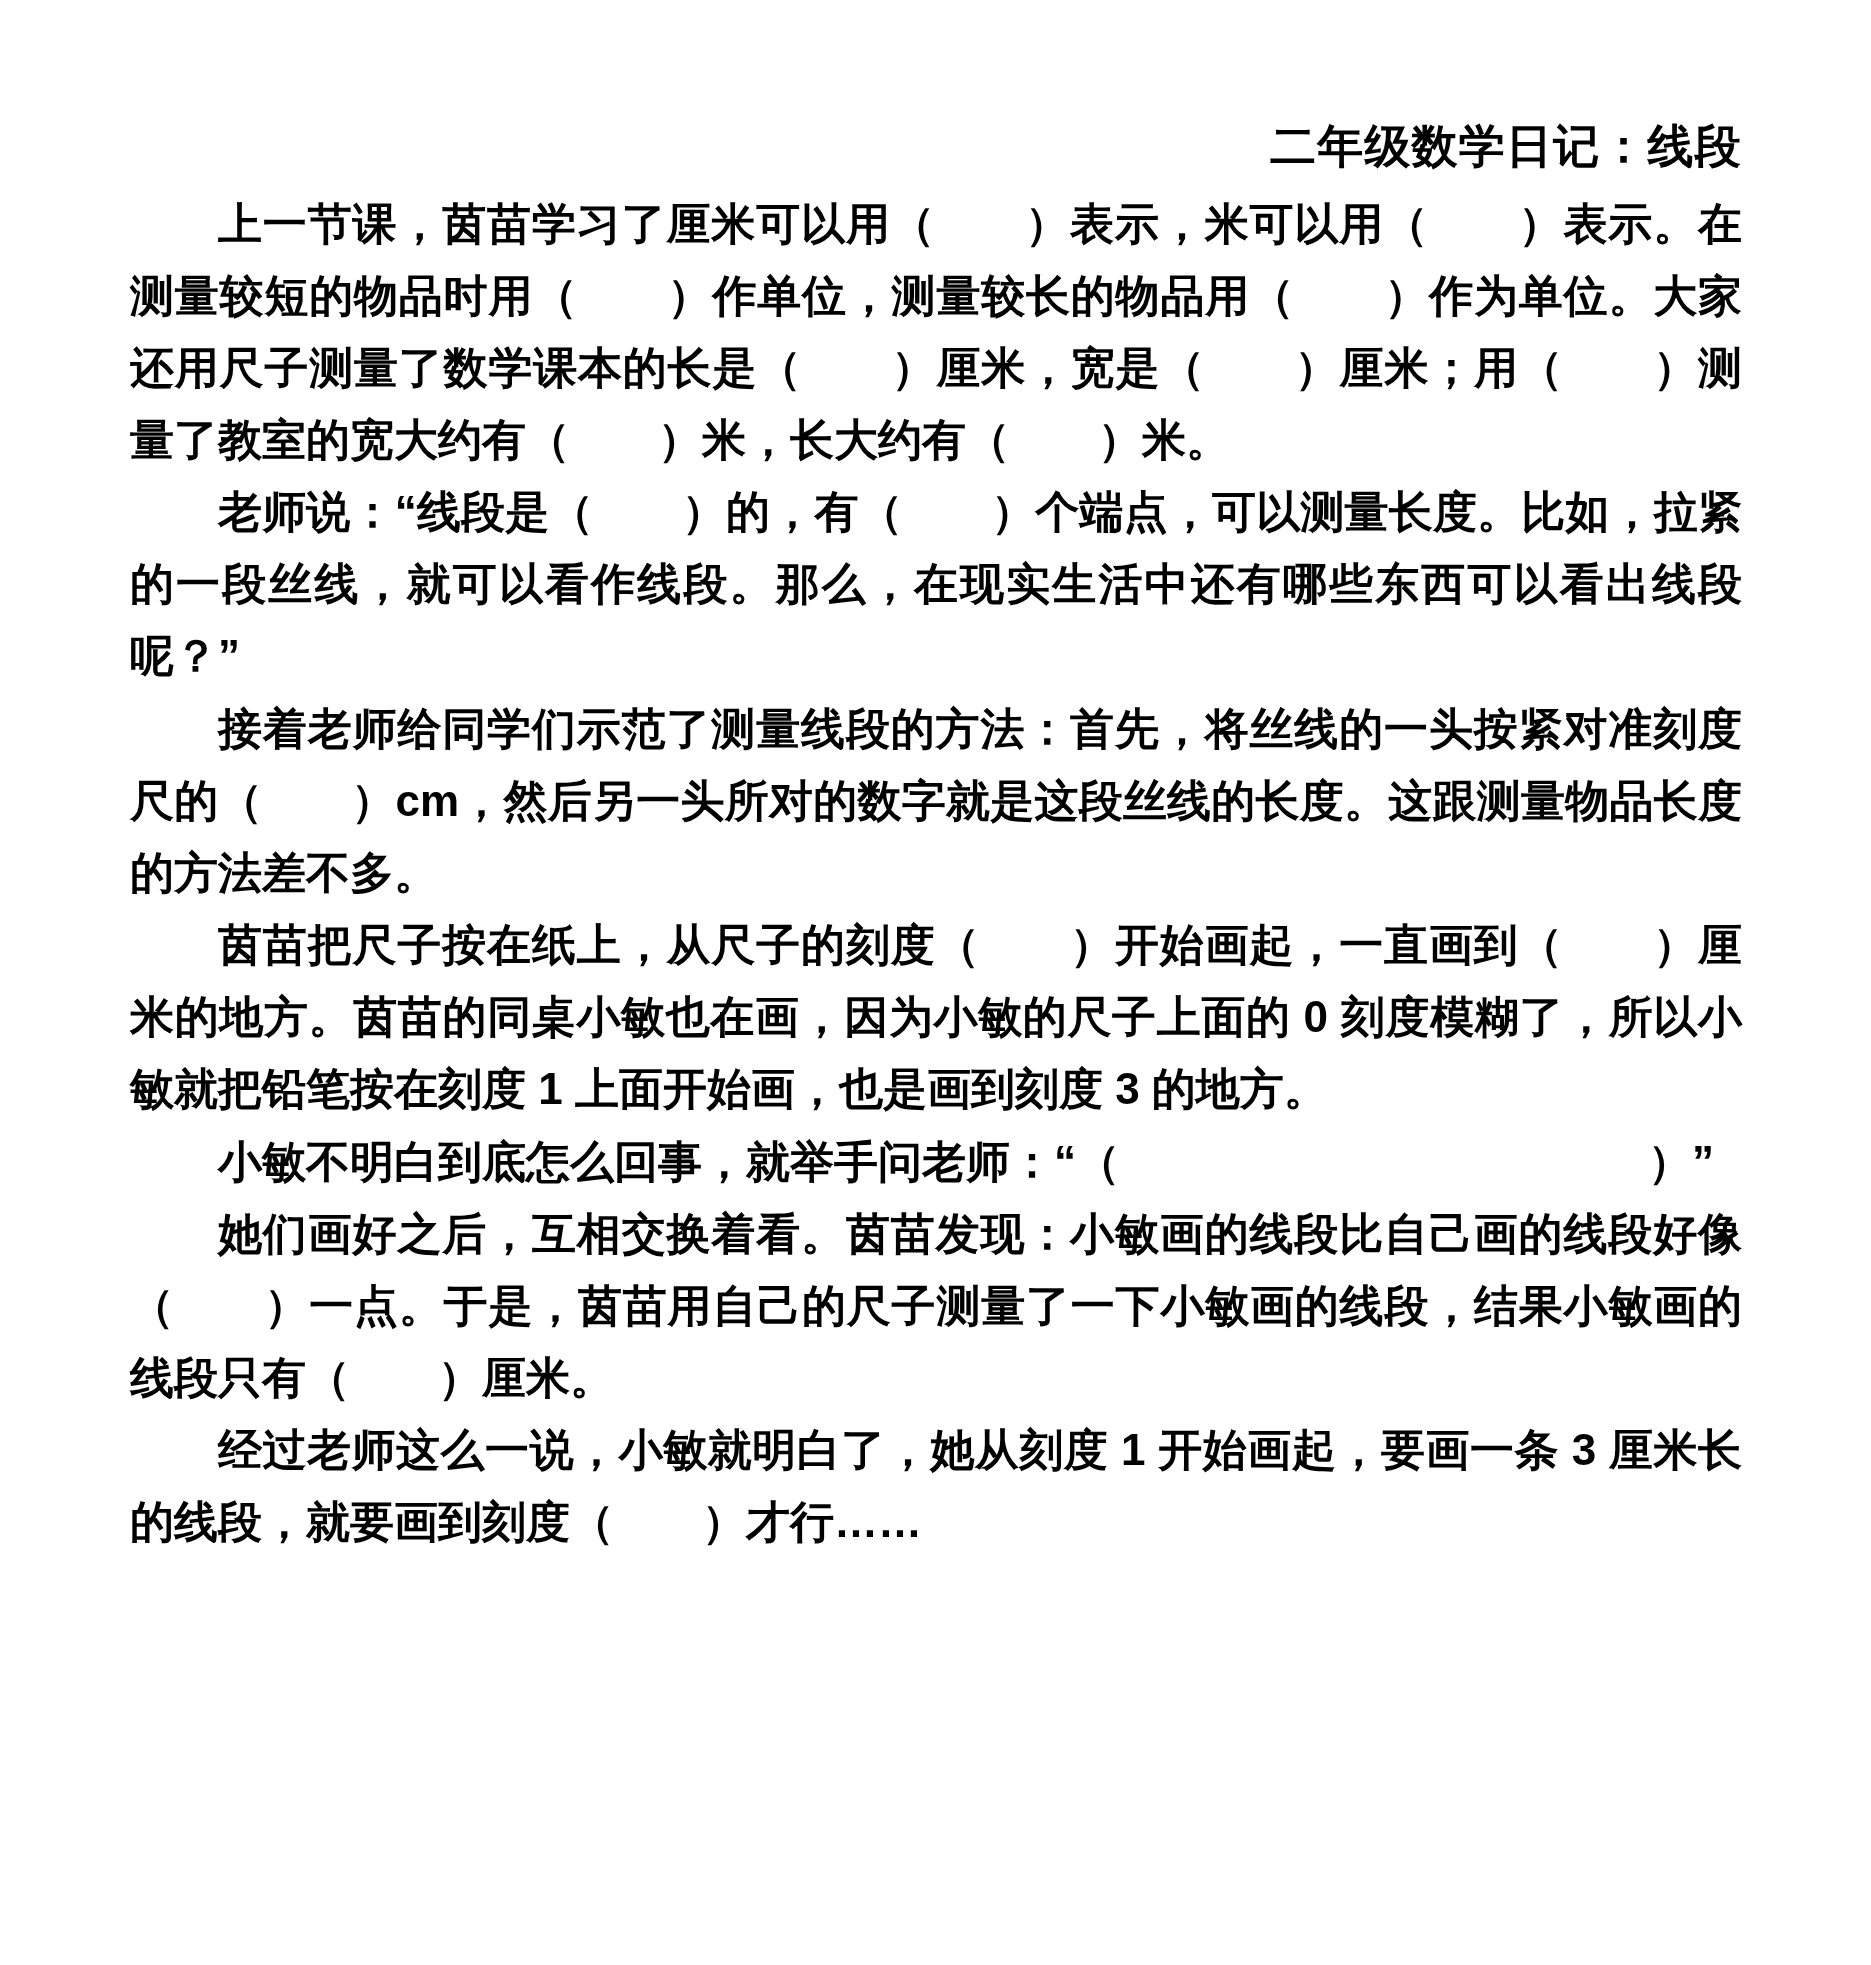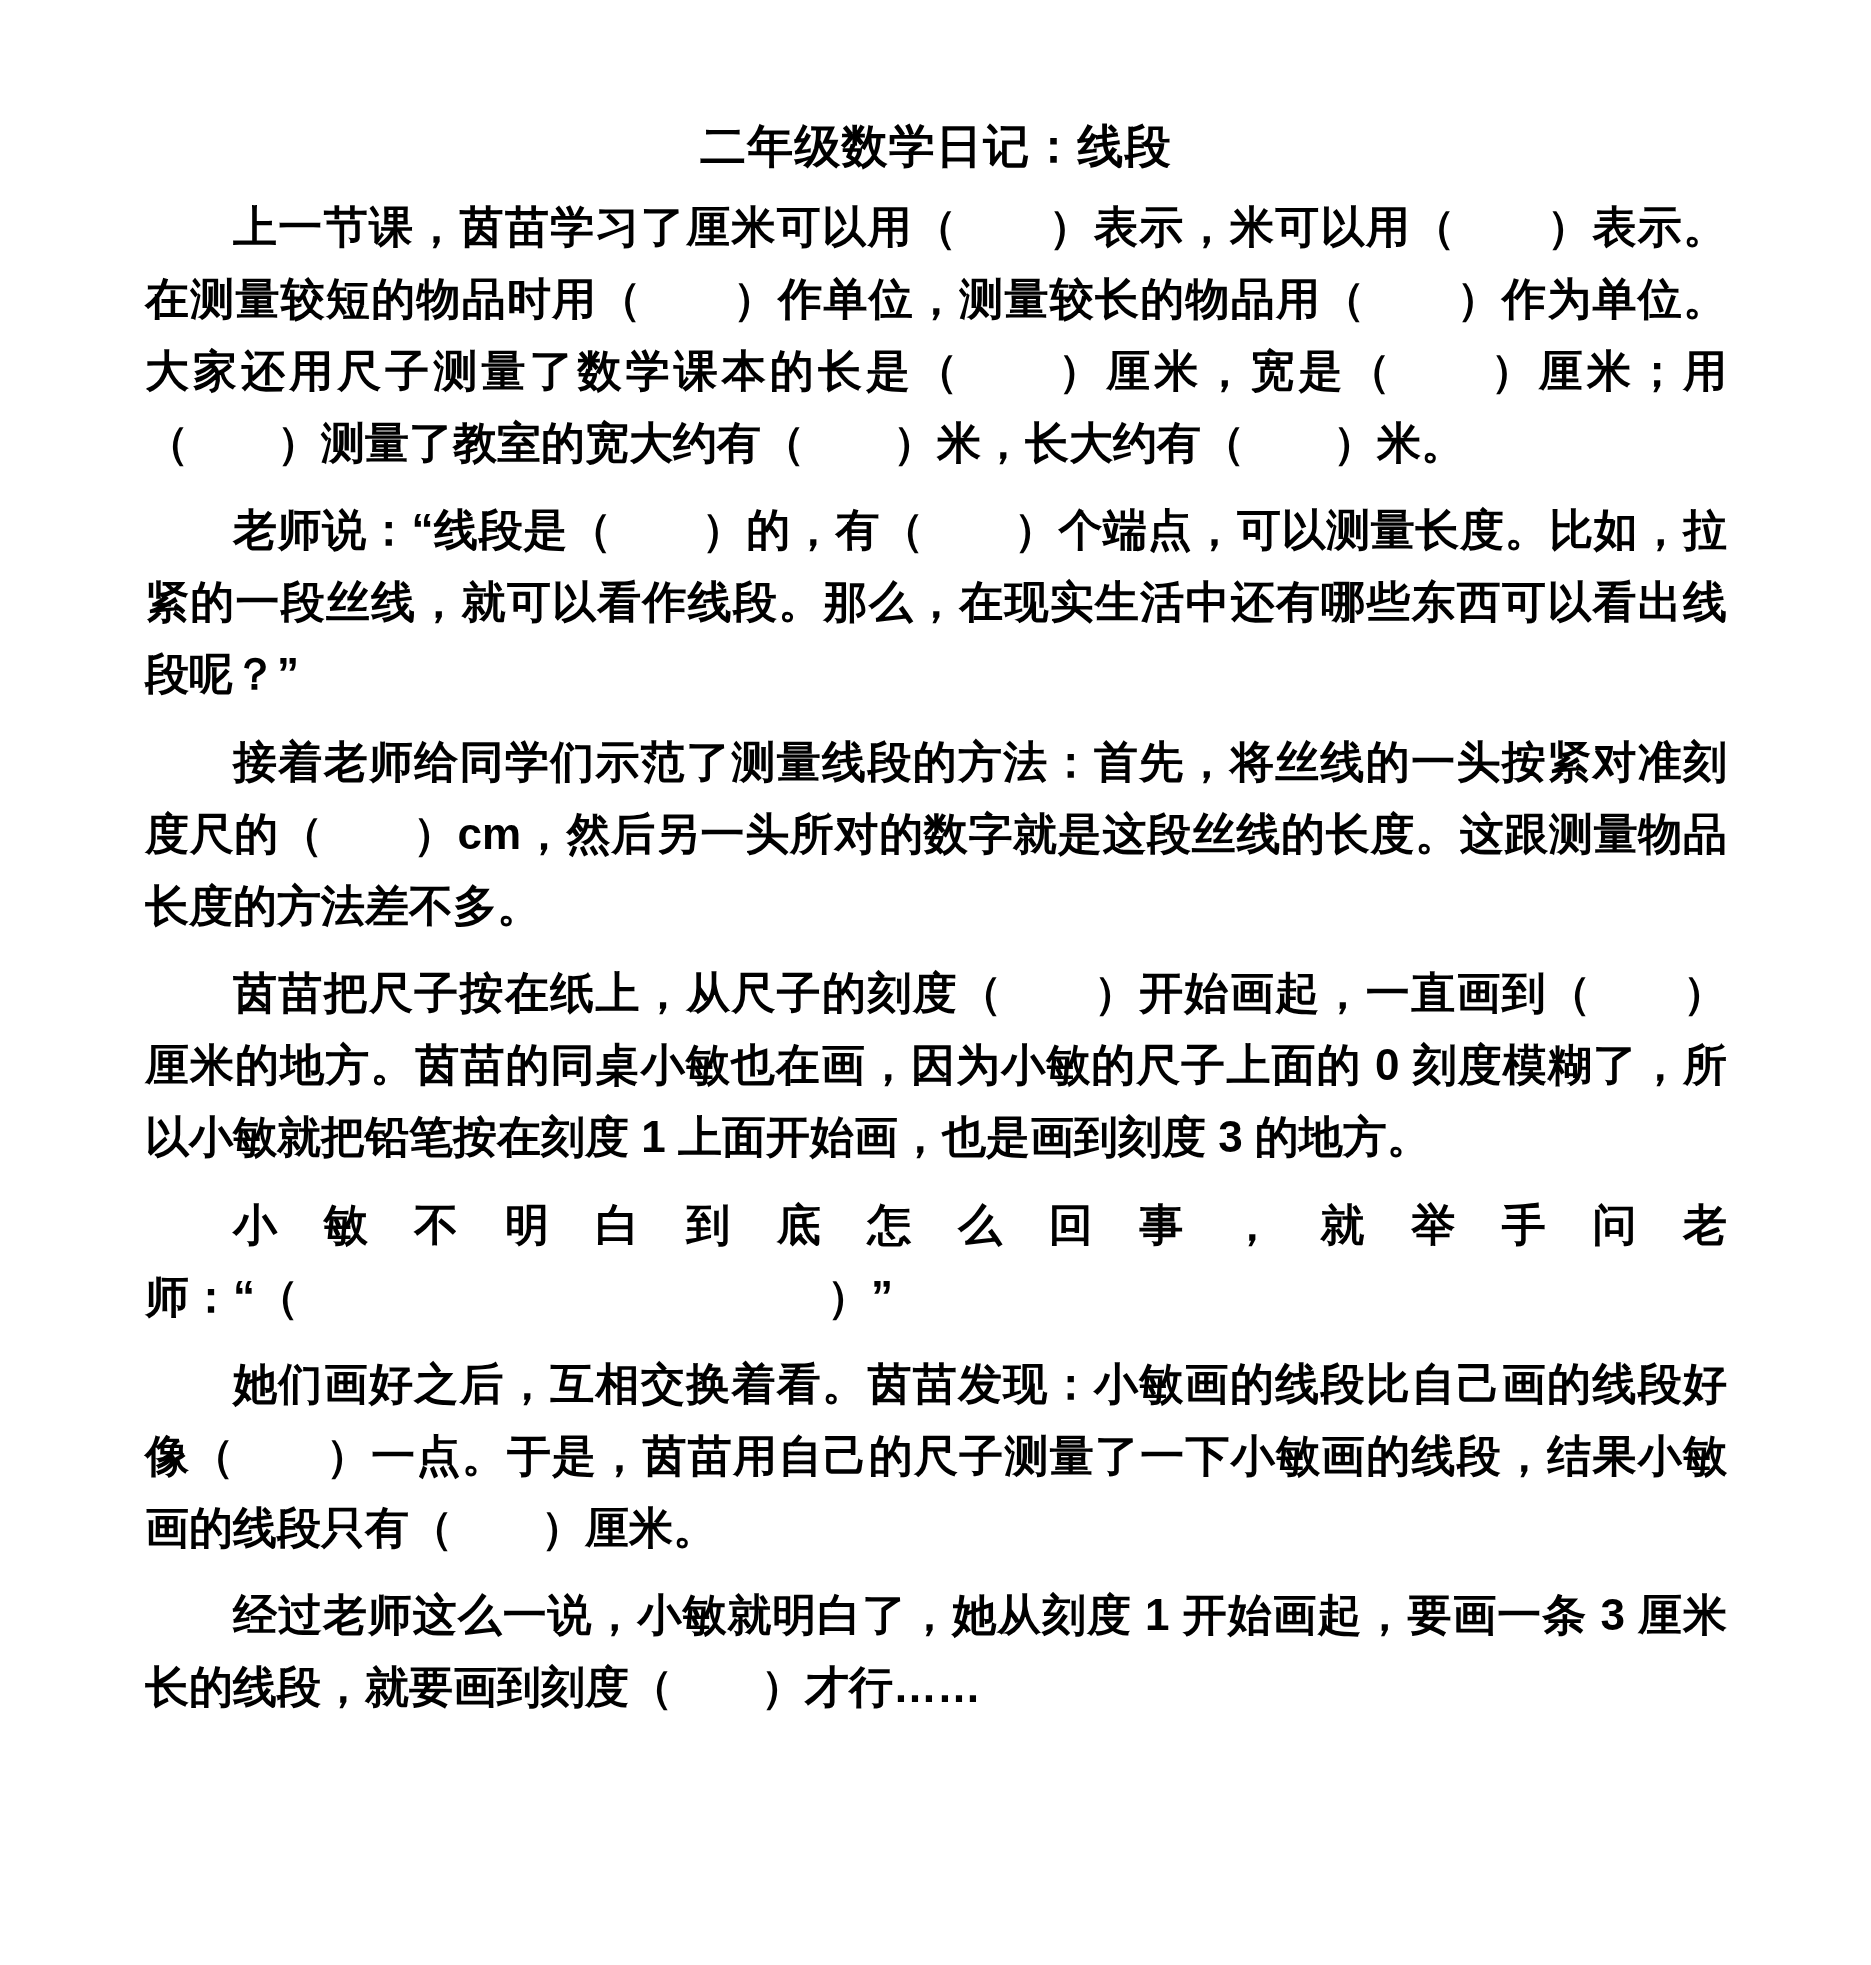--- a/index.html
+++ b/index.html
@@ -18,36 +18,36 @@
 
   .page {
     position: relative;
     width: 100%;
     height: 100%;
     box-sizing: border-box;
     padding: 118px 130px 0 130px;
   }
 
   .doc-title {
-    text-align: center;
+    text-align: right;
     font-size: 46px;
     font-weight: bold;
     line-height: 1.25;
     letter-spacing: 1.2px;
     margin: 0 0 12px 0;
     font-family: "Liberation Sans", "DejaVu Sans", sans-serif;
   }
 
   .para {
     font-size: 44px;
     font-weight: bold;
     line-height: 1.64;
     text-align: justify;
     text-justify: inter-character;
-    margin: 15px;
+    margin: 0;
     letter-spacing: 0px;
     font-family: "Liberation Sans", "DejaVu Sans", sans-serif;
     text-indent: 0;
     white-space: pre-wrap;
   }
 
   .para.indent {
     text-indent: 88px;
   }
 </style>

